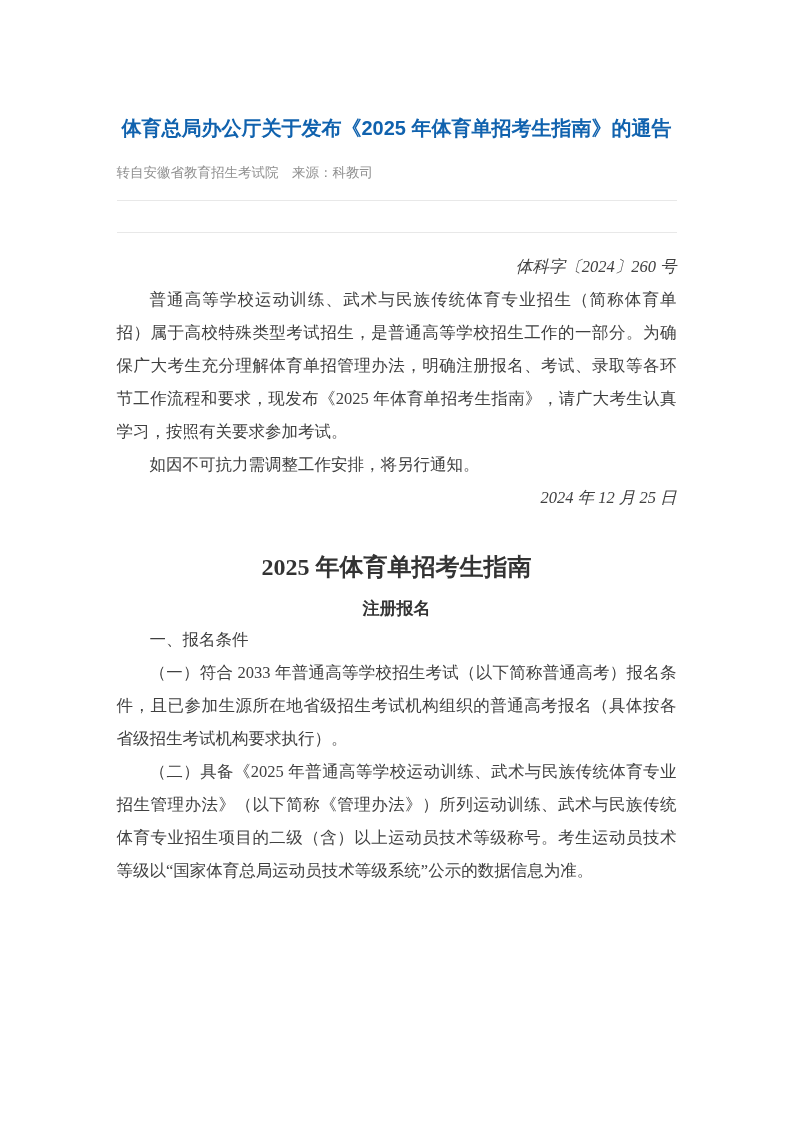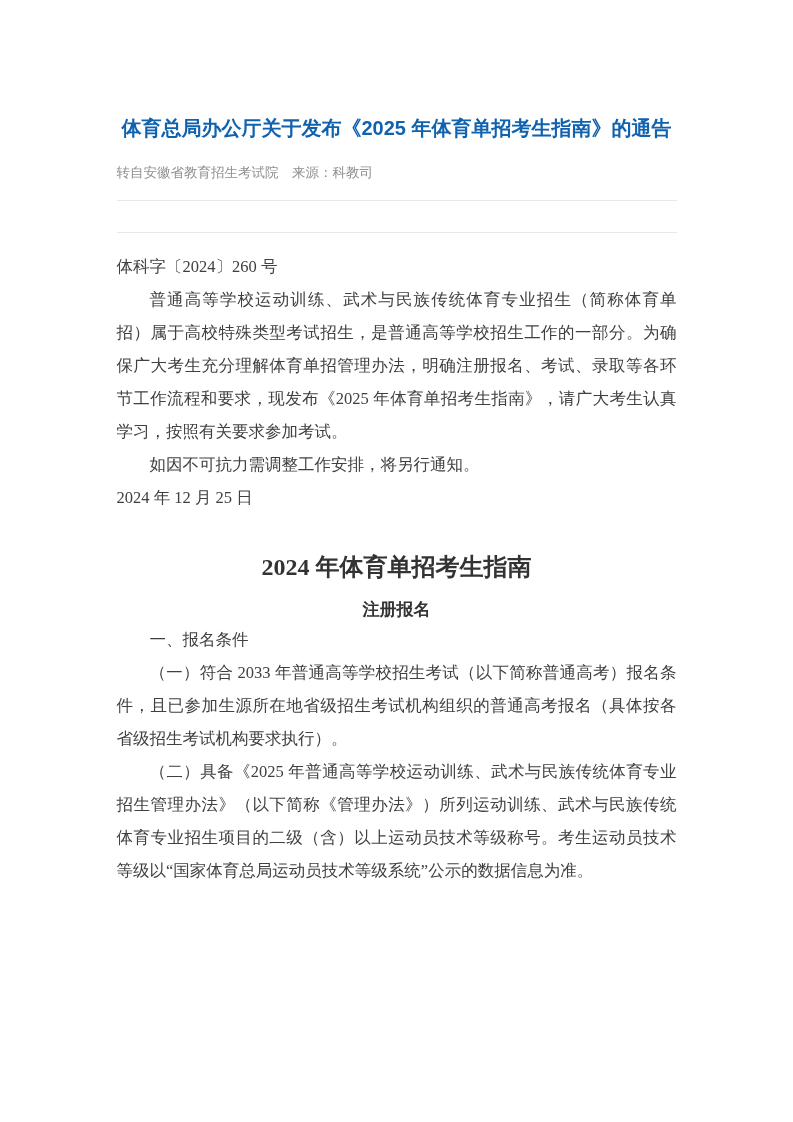--- a/index.html
+++ b/index.html
@@ -39,33 +39,33 @@
     margin-top: 17px;
     font-family: "Liberation Serif", "DejaVu Serif", serif;
     font-size: 16.5px;
     line-height: 33px;
     color: #404040;
     text-align: justify;
     text-justify: inter-ideograph;
   }
   .doc-body p { margin: 0; }
   .p-indent { text-indent: 2em; }
-  .p-right { text-align: left; text-indent: 0; }
+  .p-right { text-align: right; text-indent: 0; font-style: italic; }
   .guide-title {
     margin: 35px 0 0 0;
     font-family: "Liberation Serif", "DejaVu Serif", serif;
     font-weight: bold;
     font-size: 24px;
     line-height: 36px;
     color: #333333;
     text-align: center;
   }
   .guide-section {
     margin: 12px 0 0 0;
-    font-family: Liberation Serif, serif;
+    font-family: Liberation Mono, monospace;
     font-weight: bold;
     font-size: 17px;
     line-height: 26px;
     color: #333333;
     text-align: center;
   }
 </style>
 </head>
 <body>
 
@@ -83,21 +83,21 @@
 
       <p class="p-right">体科字〔2024〕260 号</p>
 
       <p class="p-indent">普通高等学校运动训练、武术与民族传统体育专业招生（简称体育单招）属于高校特殊类型考试招生，是普通高等学校招生工作的一部分。为确保广大考生充分理解体育单招管理办法，明确注册报名、考试、录取等各环节工作流程和要求，现发布《2025 年体育单招考生指南》，请广大考生认真学习，按照有关要求参加考试。</p>
 
       <p class="p-indent">如因不可抗力需调整工作安排，将另行通知。</p>
 
 
       <p class="p-right">2024 年 12 月 25 日</p>
 
-      <h2 class="guide-title">2024 年体育单招考生指南</h2>
+      <h2 class="guide-title">2025 年体育单招考生指南</h2>
 
       <h3 class="guide-section">注册报名</h3>
 
       <p class="p-indent">一、报名条件</p>
 
       <p class="p-indent">（一）符合 2033 年普通高等学校招生考试（以下简称普通高考）报名条件，且已参加生源所在地省级招生考试机构组织的普通高考报名（具体按各省级招生考试机构要求执行）。</p>
 
       <p class="p-indent">（二）具备《2025 年普通高等学校运动训练、武术与民族传统体育专业招生管理办法》（以下简称《管理办法》）所列运动训练、武术与民族传统体育专业招生项目的二级（含）以上运动员技术等级称号。考生运动员技术等级以“国家体育总局运动员技术等级系统”公示的数据信息为准。</p>
 
 

